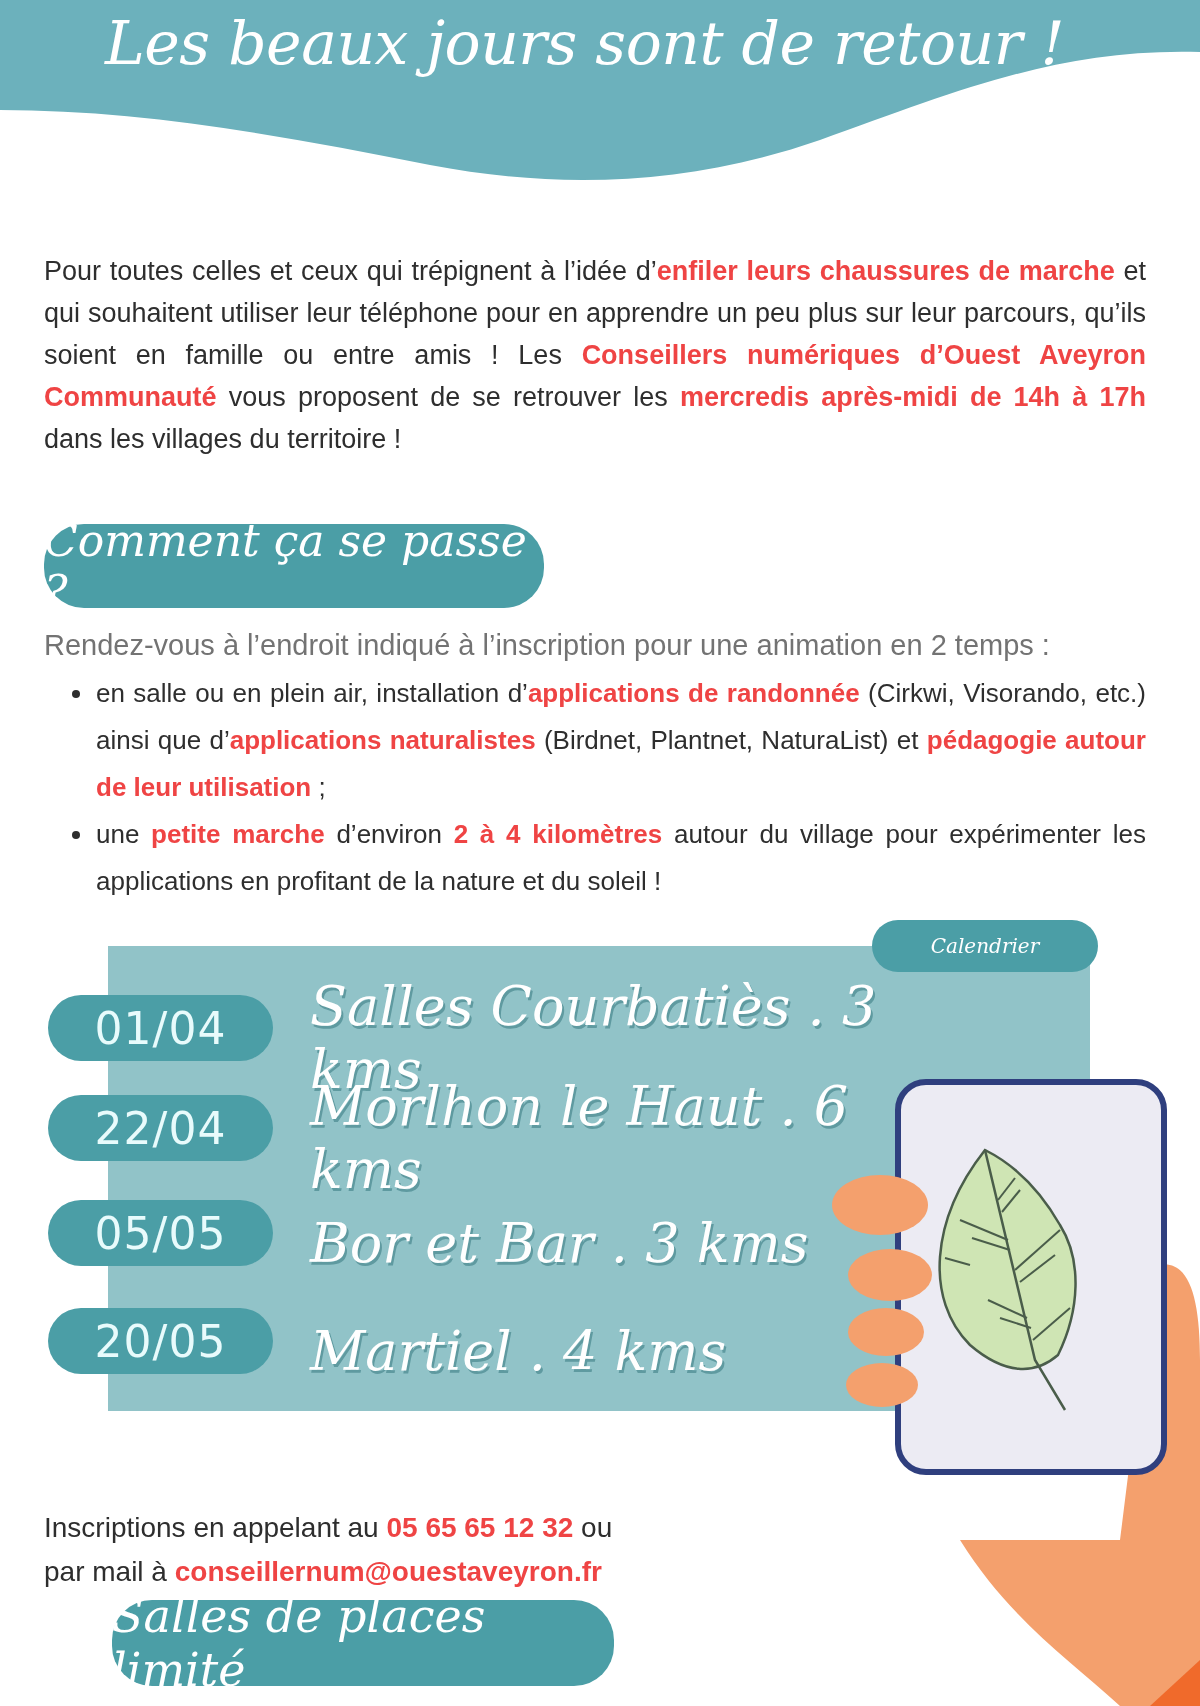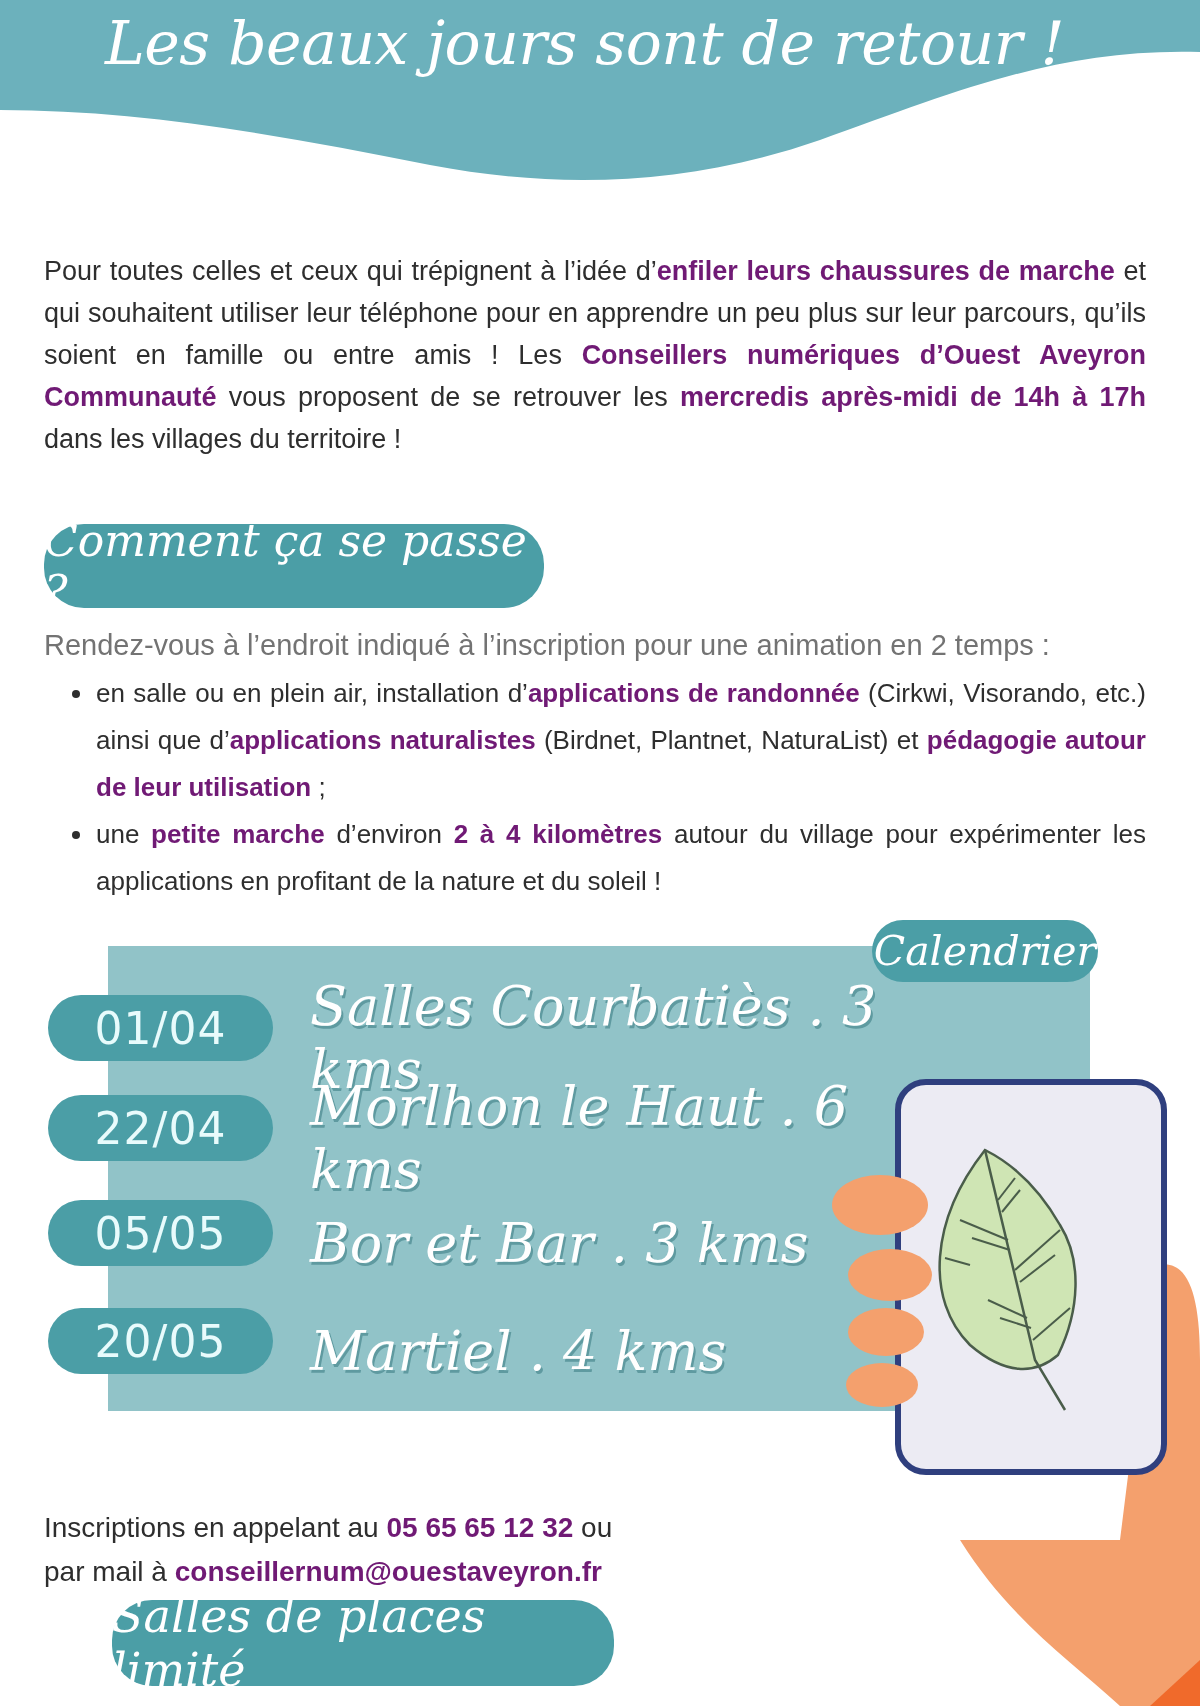--- a/index.html
+++ b/index.html
@@ -10,21 +10,21 @@
   .header-title {
     position: absolute; left: 105px; top: 8px;
     font-family: "DejaVu Serif", serif; font-style: italic;
     font-size: 60px; color: #ffffff; letter-spacing: -0.5px;
   }
 
   .intro {
     position: absolute; left: 44px; top: 250px; width: 1102px;
     font-size: 27px; line-height: 42px; text-align: justify; color: #2e2e2e;
   }
-  .hl { color: #701a75; font-weight: bold; }
+  .hl { color: #ef4444; font-weight: bold; }
 
   .pill {
     position: absolute; background: #4b9ea6; border-radius: 40px;
     color: #ffffff; font-family: "DejaVu Serif", serif; font-style: italic;
     display: flex; align-items: center; justify-content: center;
   }
   .pill-how { left: 44px; top: 524px; width: 500px; height: 84px; font-size: 44px; }
 
   .how-lead {
     position: absolute; left: 44px; top: 628px; width: 1110px;
@@ -37,21 +37,21 @@
   .how-list li { position: relative; }
   .how-list li::before {
     content: ""; position: absolute; left: -24px; top: 20px;
     width: 8px; height: 8px; border-radius: 50%; background: #2e2e2e;
   }
 
   .calendar-panel {
     position: absolute; left: 108px; top: 946px; width: 982px; height: 465px;
     background: #91c3c8;
   }
-  .pill-cal { left: 872px; top: 920px; width: 226px; height: 62px; font-size: 41px; }
+  .pill-cal { left: 872px; top: 920px; width: 226px; height: 52px; font-size: 20px; }
 
   .cal-row { position: absolute; left: 48px; height: 86px; width: 900px; }
   .date-pill {
     position: absolute; left: 0; top: 0; width: 225px; height: 66px;
     background: #4b9ea6; border-radius: 43px; color: #e8fbfc;
     font-family: "DejaVu Sans", sans-serif; font-size: 44px;
     display: flex; align-items: center; justify-content: center; letter-spacing: 1px;
   }
   .cal-place {
     position: absolute; left: 262px; top: 0; height: 86px;

